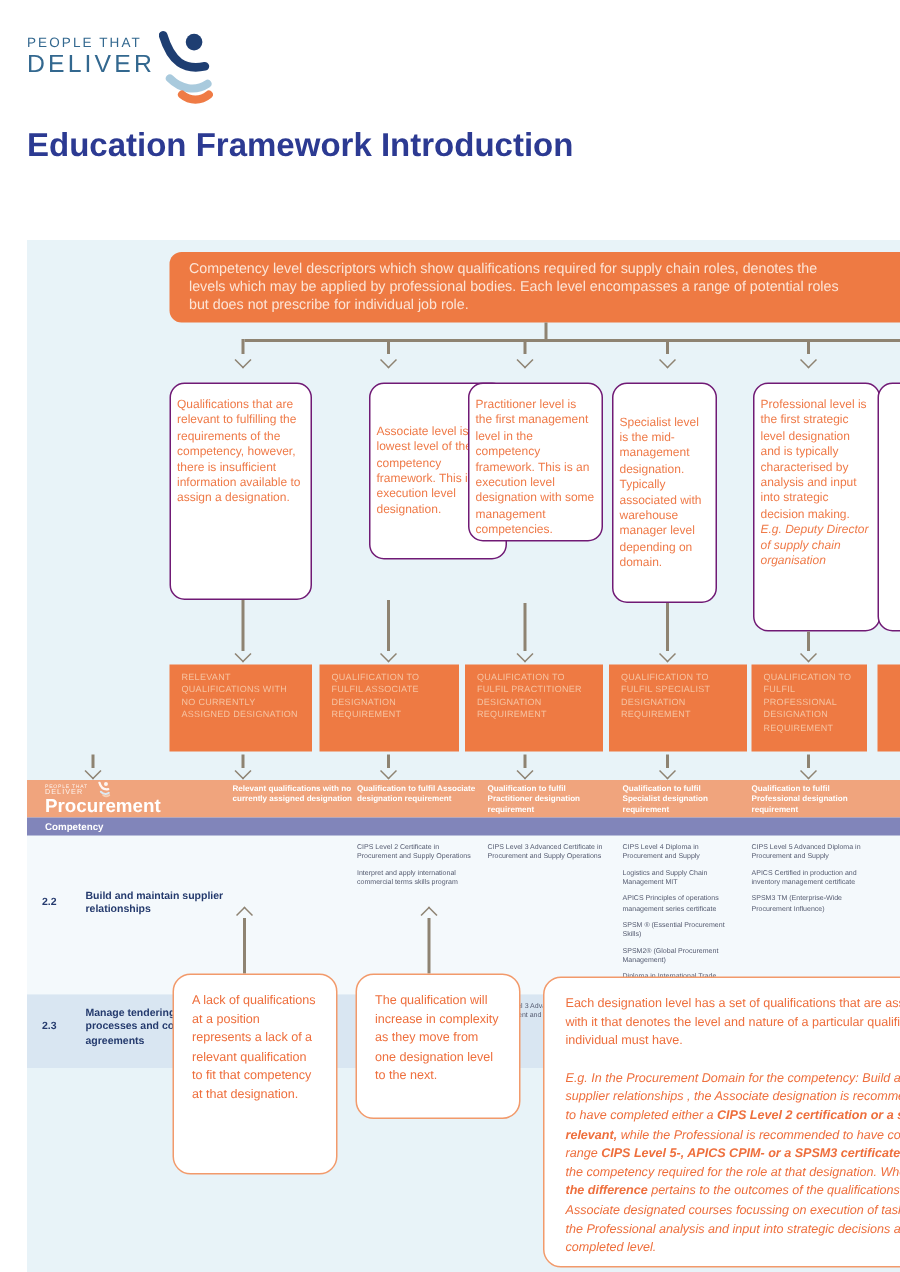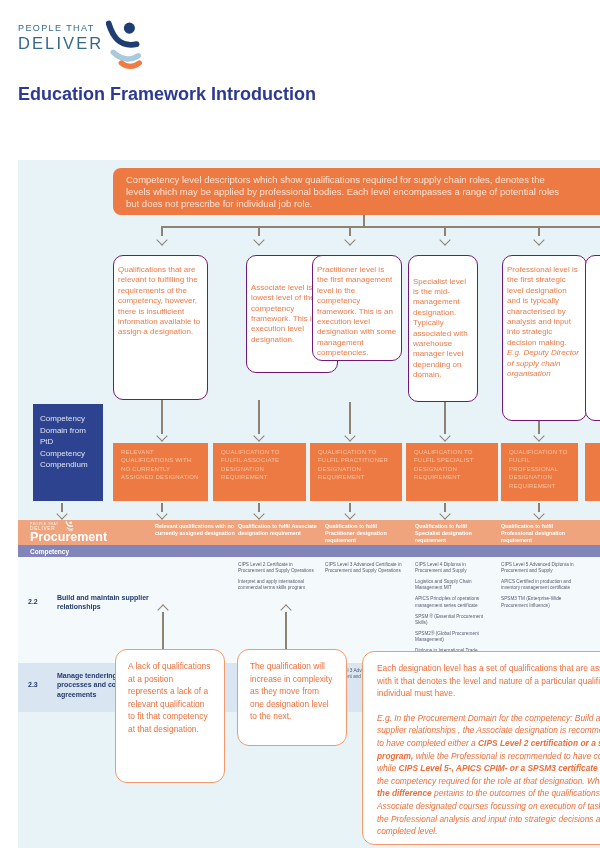--- a/index.html
+++ b/index.html
@@ -5,21 +5,21 @@
   html,body{margin:0;padding:0;background:#fff;}
   .page{position:relative;width:600px;height:848px;background:#fff;overflow:hidden;
         font-family:"Liberation Sans",sans-serif;}
 
   
   .brand{position:absolute;left:18px;top:24px;display:flex;align-items:flex-start;}
   .brand-text{line-height:1;}
   .brand-top{font-size:9px;letter-spacing:1.4px;color:#33688f;}
   .brand-bottom{font-size:16.5px;letter-spacing:2.1px;color:#33688f;margin-top:2px;}
   .brand-icon{margin-left:3px;margin-top:-4px;}
-  .page-title{position:absolute;left:18px;top:84px;font-size:18px;font-weight:bold;color:#2c3a92;}
+  .page-title{position:absolute;left:18px;top:84px;font-size:22px;font-weight:bold;color:#2c3a92;}
 
   
   .canvas{position:absolute;left:18px;top:160px;width:582px;height:688px;background:#e8f3f8;}
 
   
   .intro{position:absolute;left:113px;top:168px;width:520px;height:47px;background:#ee7a43;
          border-radius:8px;padding:6px 13px;box-sizing:border-box;z-index:3;}
   .intro div{white-space:nowrap;font-size:9.5px;line-height:12px;color:#fce4d6;}
 
   
@@ -96,21 +96,20 @@
   <h1 class="page-title" style="margin:0;">Education Framework Introduction</h1>
 
   <div class="canvas"></div>
 
   <div class="intro" id="introBox">
       <div class="">Competency level descriptors which show qualifications required for supply chain roles, denotes the</div>
       <div class="">levels which may be applied by professional bodies. Each level encompasses a range of potential roles</div>
       <div class="">but does not prescribe for individual job role.</div>
     </div>
 
-  <div class="domain">Competency Domain from PtD Competency Compendium</div>
 
   <div class="thead" id="thead">
     <span class="mini-top">PEOPLE THAT</span>
     <span class="mini-bottom">DELIVER</span>
     <svg class="mini-icon" width="9" height="11" viewBox="0 0 40 58">
       <circle cx="26" cy="9" r="7" fill="#ffffff" opacity=".9"></circle>
       <path d="M3 4 C9 24 19 30 34 27" stroke="#ffffff" opacity=".9" stroke-width="8" fill="none" stroke-linecap="round"></path>
       <path d="M8 36 C16 44 27 46 36 40" stroke="#dbe9f2" stroke-width="7" fill="none" stroke-linecap="round"></path>
       <path d="M17 48 C23 53 31 53 37 48" stroke="#f8d0b4" stroke-width="7" fill="none" stroke-linecap="round"></path>
     </svg>
@@ -225,22 +224,22 @@
   <div class="callout co-note">
     <div class="p1" id="noteP1">
         <div class="ln">Each designation level has a set of qualifications that are associated</div>
         <div class="ln">with it that denotes the level and nature of a particular qualification an</div>
         <div class="ln">individual must have.</div>
       </div>
     <div class="p2" id="noteP2">
         <div class="ln"><span>E.g. In the Procurement Domain for the competency: Build and</span></div>
         <div class="ln"><span>supplier relationships , the Associate designation is recommended</span></div>
         <div class="ln"><span>to have completed either a </span><span class="b">CIPS Level 2 certification or a skills</span></div>
-        <div class="ln"><span class="b">program,</span><span> while the Professional is recommended to have completed</span></div>
-        <div class="ln"><span>while </span><span class="b">CIPS Level 5-, APICS CPIM- or a SPSM3 certificate</span><span> as part of</span></div>
+        <div class="ln"><span class="b">relevant,</span><span> while the Professional is recommended to have completed</span></div>
+        <div class="ln"><span>range </span><span class="b">CIPS Level 5-, APICS CPIM- or a SPSM3 certificate</span><span> as part of</span></div>
         <div class="ln"><span>the competency required for the role at that designation. Where</span></div>
         <div class="ln"><span class="b">the difference</span><span> pertains to the outcomes of the qualifications with</span></div>
         <div class="ln"><span>Associate designated courses focussing on execution of tasks and</span></div>
         <div class="ln"><span>the Professional analysis and input into strategic decisions at an</span></div>
         <div class="ln"><span>completed level.</span></div>
       </div>
   </div>
 
 </div>
 

